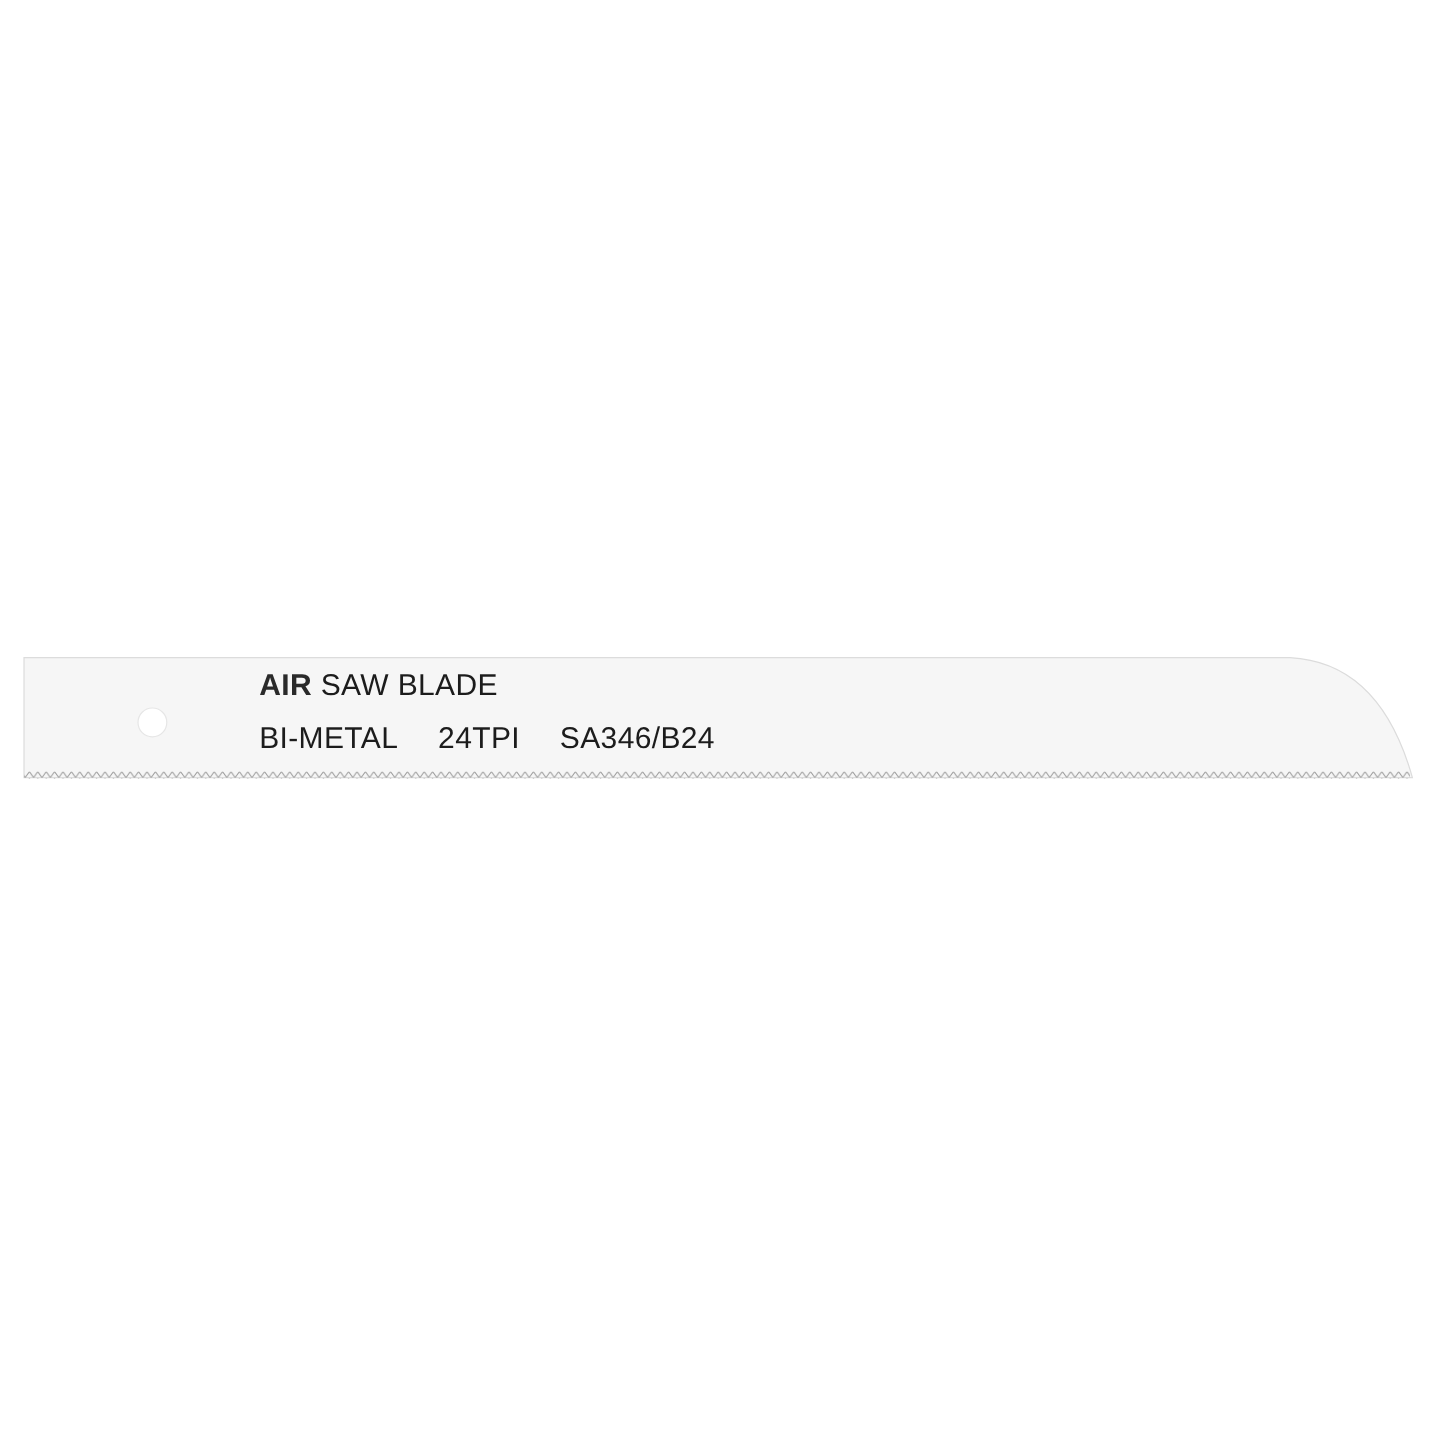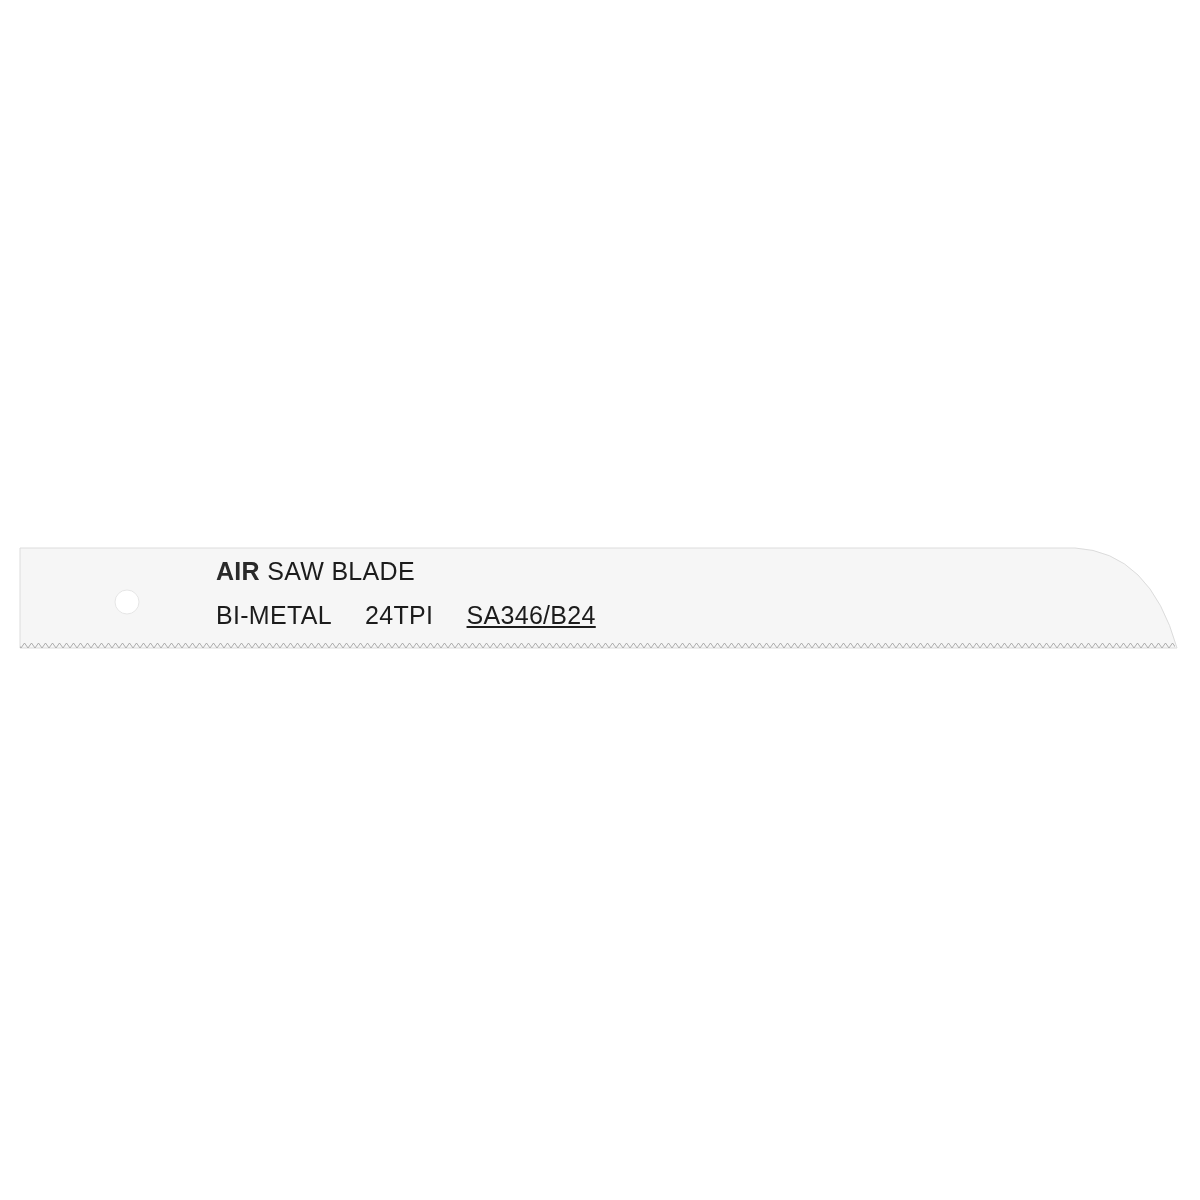--- a/index.html
+++ b/index.html
@@ -4,21 +4,21 @@
 <style>
   html, body { margin: 0; padding: 0; }
   body { width: 1200px; height: 1200px; background: #ffffff; position: relative; overflow: hidden; }
   .stage { position: absolute; left: 0; top: 0; width: 1200px; height: 1200px; }
   .blade-svg { position: absolute; left: 0; top: 0; }
   .blade-text { position: absolute; font-family: "Liberation Sans", sans-serif; color: #1c1c1c; white-space: nowrap; letter-spacing: 0.3px; }
   .line1 { left: 216px; top: 557px; font-size: 25px; }
   .line1 .bold { font-weight: bold; color: #2a2a2a; }
   .line2 { left: 216px; top: 601px; font-size: 25px; }
   .line2 span { margin-right: 26px; }
-  .line2 span:last-child { margin-right: 0; text-decoration: underline; }
+  .line2 span:last-child { margin-right: 0; }
 </style>
 </head>
 <body>
 
 <div class="stage">
   <svg class="blade-svg" width="1200" height="1200" viewBox="0 0 1200 1200">
     <defs>
       <pattern id="teeth" x="0" y="0" width="7" height="6" patternUnits="userSpaceOnUse">
         <path d="M0 6 L3.5 1 L7 6" fill="none" stroke="#9a9a9a" stroke-width="0.8"></path>
       </pattern>

